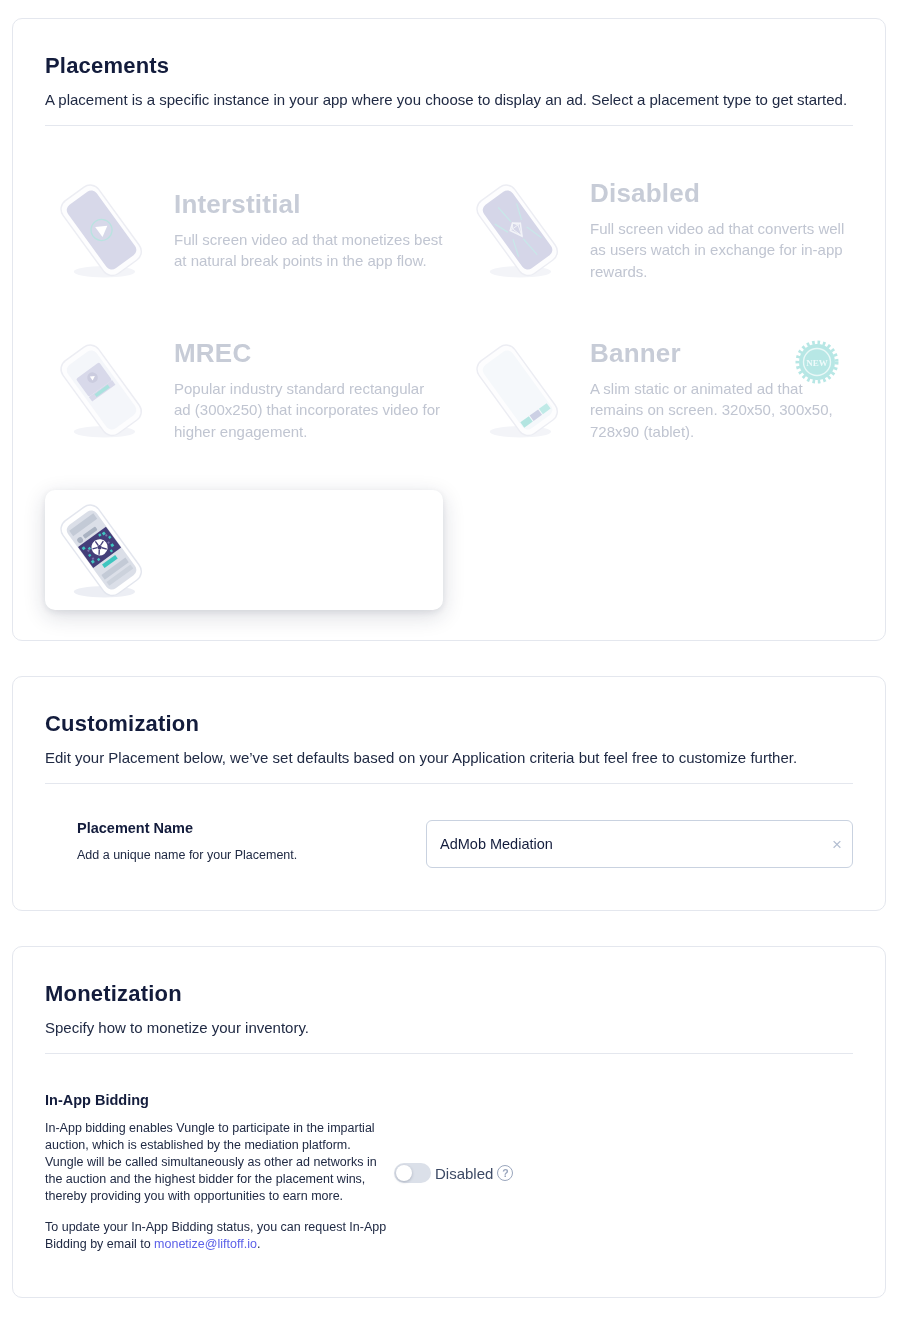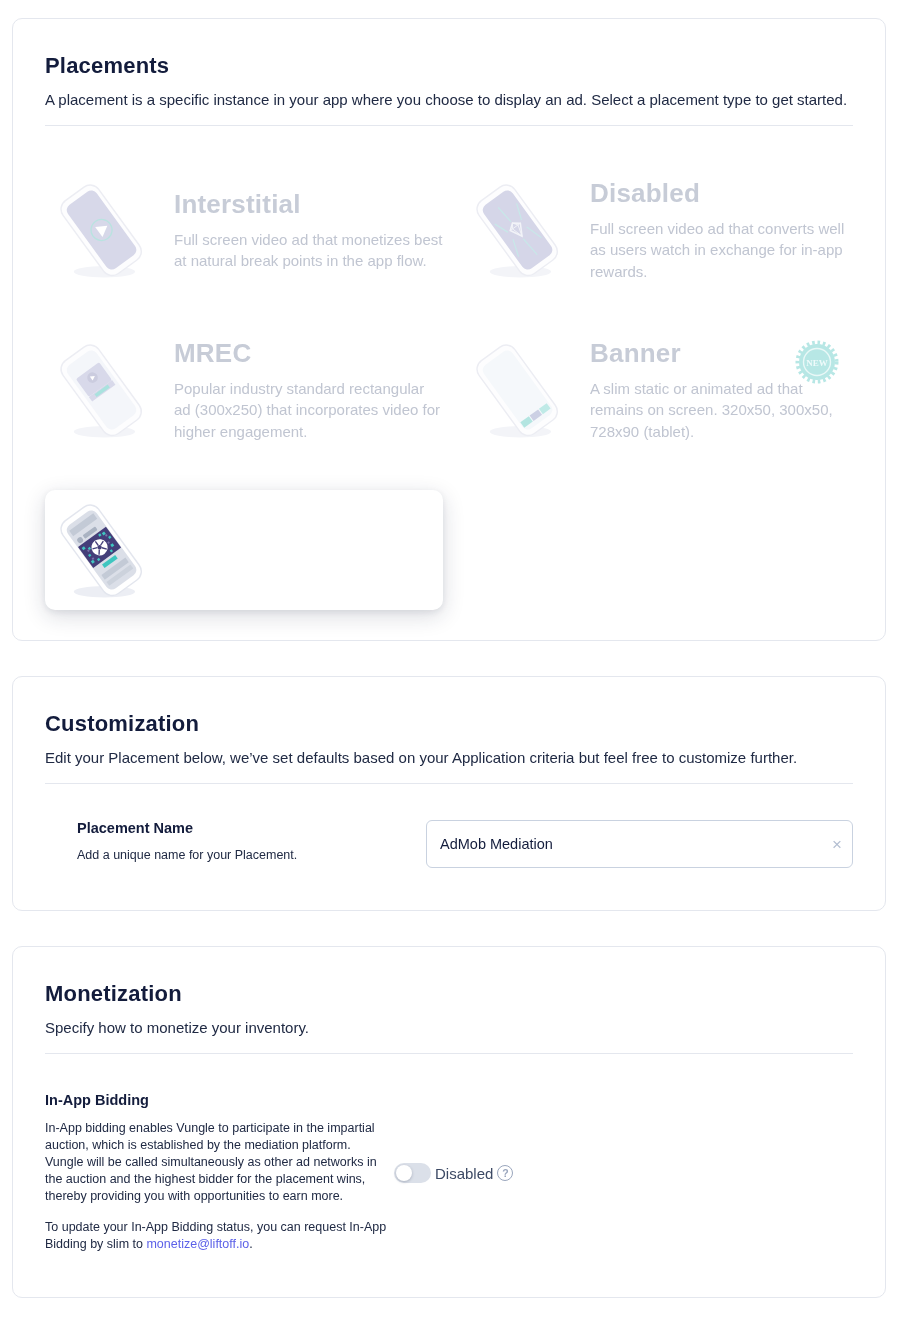--- a/index.html
+++ b/index.html
@@ -295,21 +295,21 @@
 <section class="card">
   <div class="card-inner" style="padding-bottom:44px;">
     <h1 class="section-title">Monetization</h1>
     <p class="section-sub">Specify how to monetize your inventory.</p>
     <hr class="divider">
 
     <div class="mon-row">
       <div class="mon-left">
         <div class="field-label">In-App Bidding</div>
         <p>In-App bidding enables Vungle to participate in the impartial auction, which is established by the mediation platform. Vungle will be called simultaneously as other ad networks in the auction and the highest bidder for the placement wins, thereby providing you with opportunities to earn more.</p>
-        <p class="second"><span>To update your In-App Bidding status, you can request In-App Bidding by slim to </span><a class="email-link">monetize@liftoff.io</a><span>.</span></p>
+        <p class="second"><span>To update your In-App Bidding status, you can request In-App Bidding by email to </span><a class="email-link">monetize@liftoff.io</a><span>.</span></p>
       </div>
       <div class="toggle-row">
         <div class="toggle">
           <div class="knob"></div>
         </div>
         <span class="toggle-status">Disabled</span>
         <span class="help-icon">?</span>
       </div>
     </div>
   </div>

